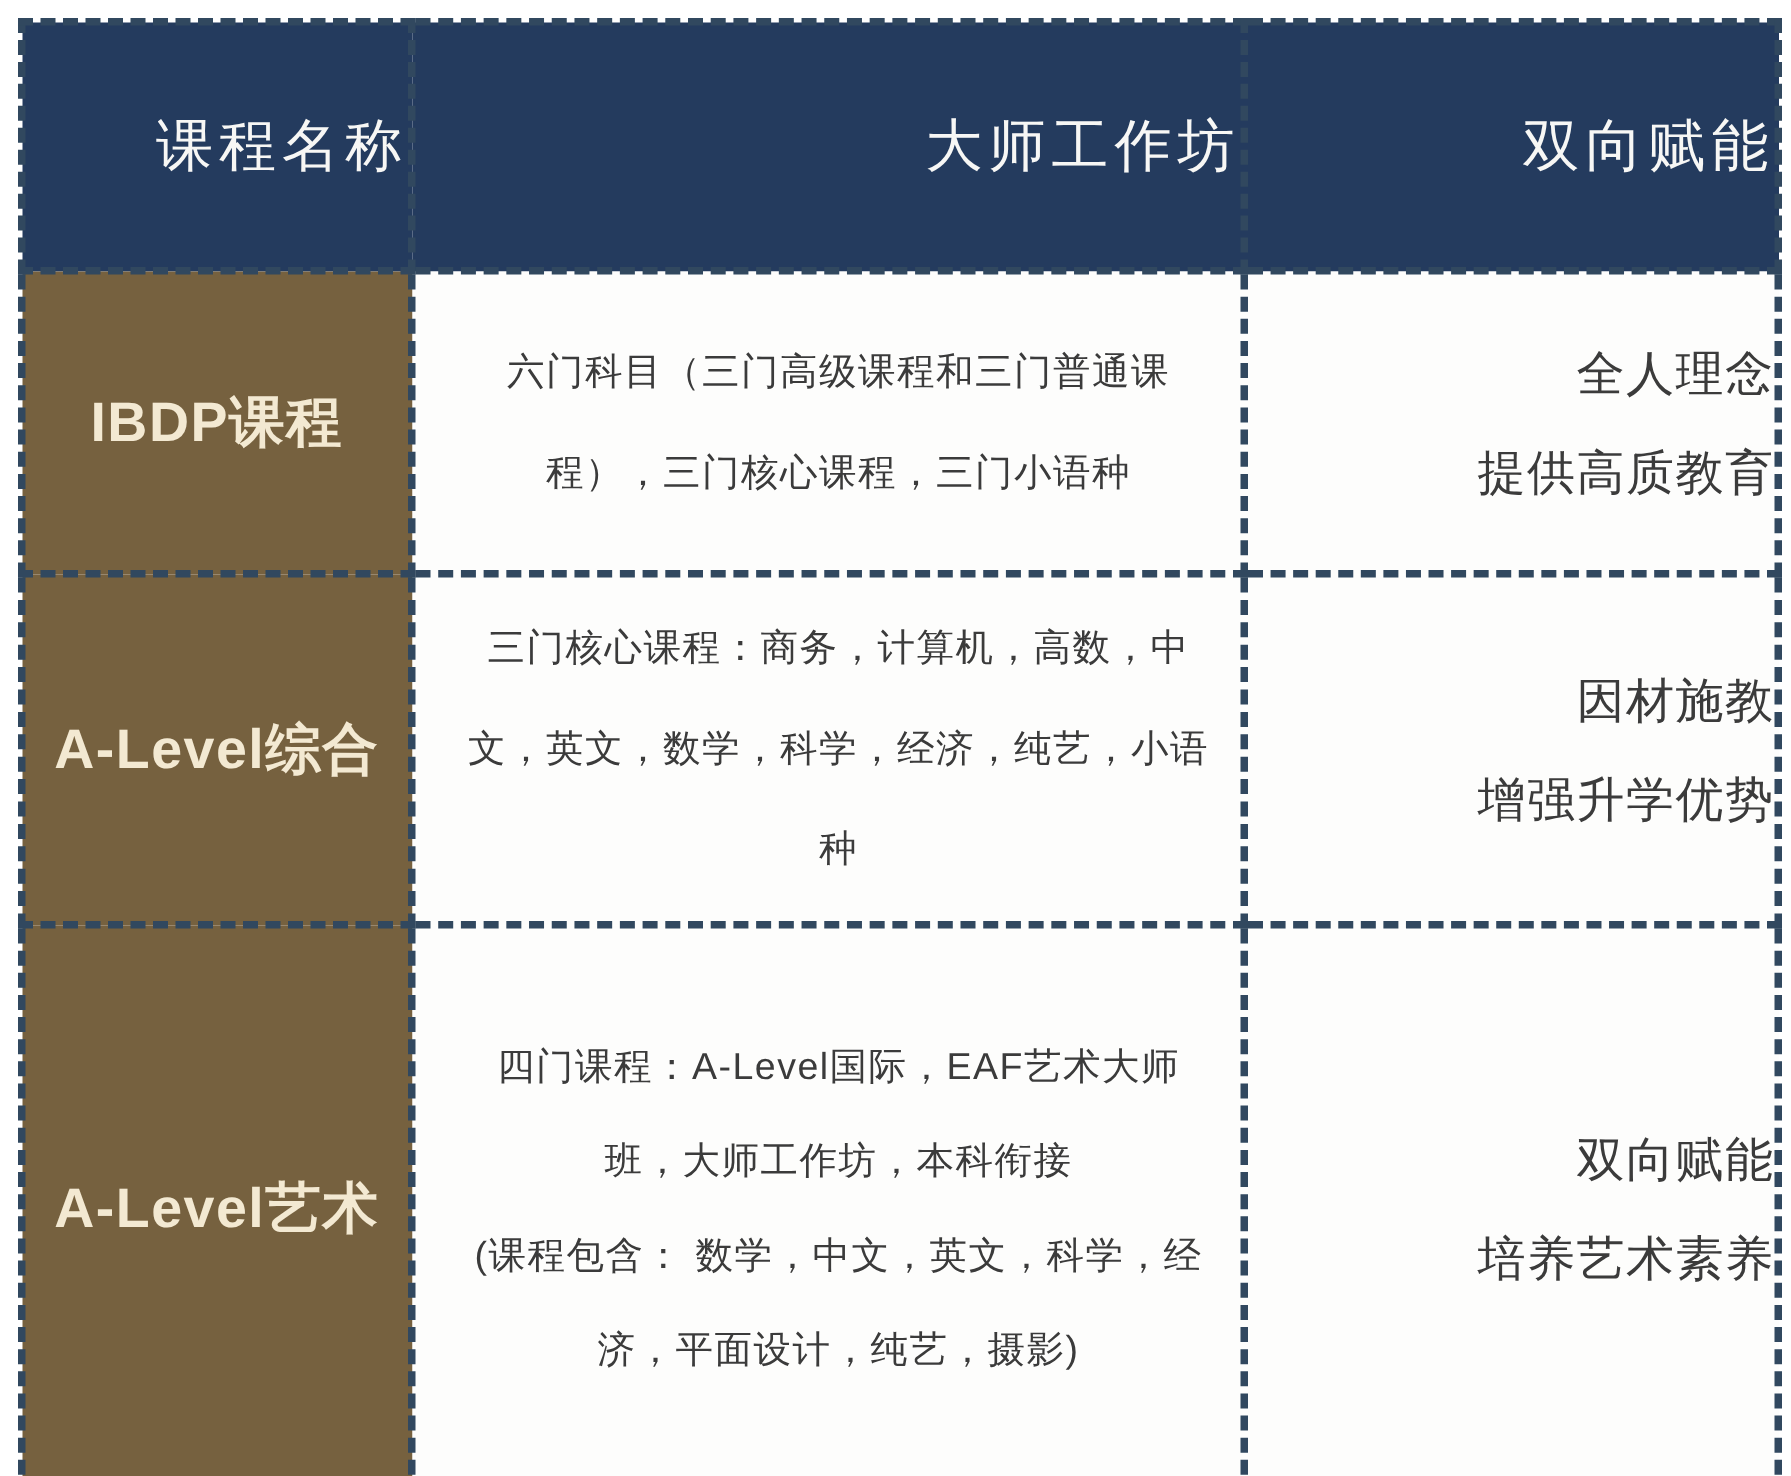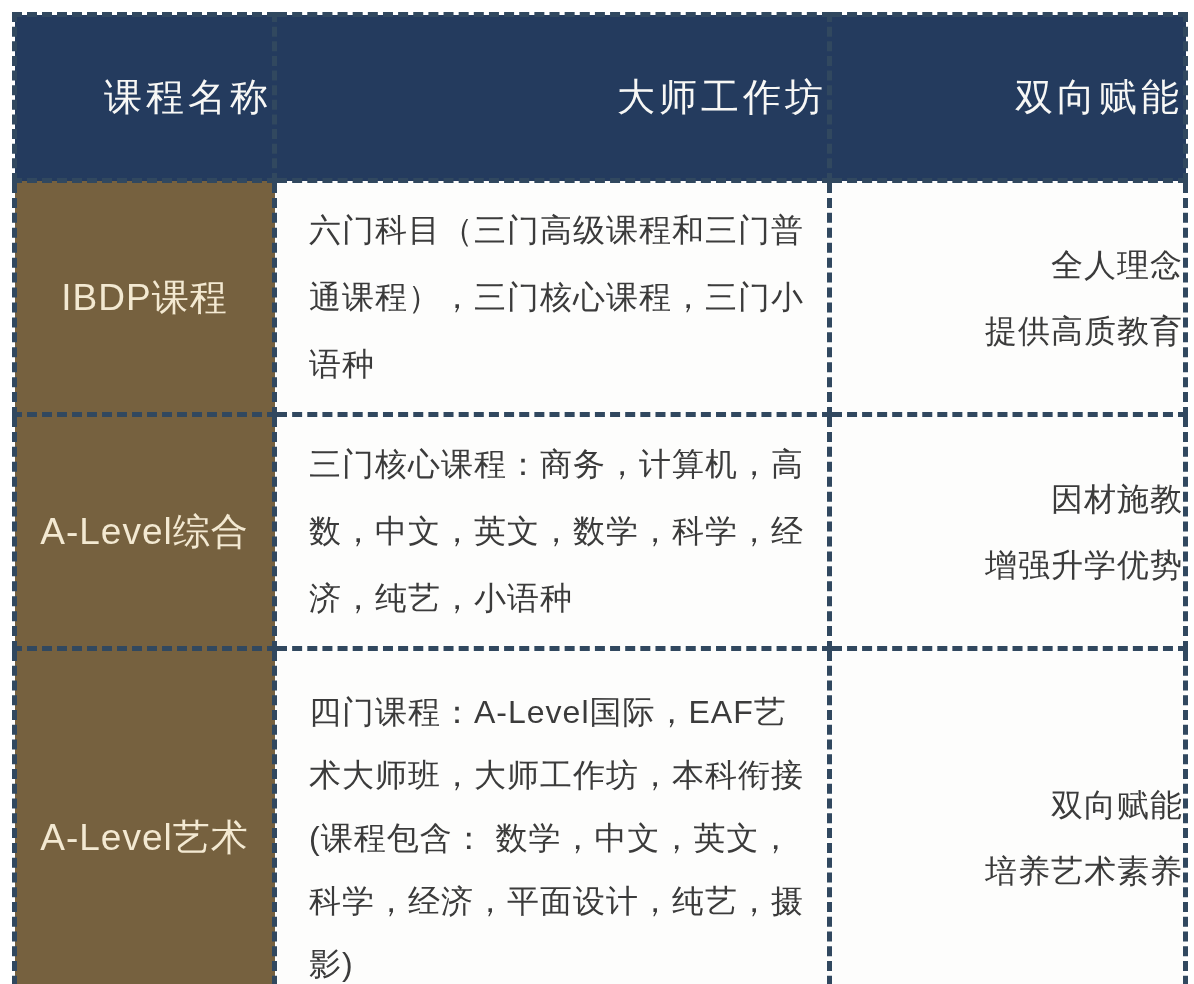--- a/index.html
+++ b/index.html
@@ -38,30 +38,30 @@
     font-size:38px;
     font-weight:400;
     text-align:right;
     letter-spacing:4px;
     height:166px;
   }
   .name-cell{
     background:var(--brown);
     color:var(--brown-text);
     font-size:37px;
-    font-weight:400;
+    font-weight:700;
     text-align:center;
     letter-spacing:1px;
   }
   .setup-cell{
     background:var(--cell-bg);
     color:var(--body-text);
-    font-size:32px;
+    font-size:25px;
     line-height:67px;
-    text-align:left;
+    text-align:center;
     padding:14px 18px 14px 32px;
     white-space:pre-line;
     letter-spacing:1px;
   }
   .adv-cell{
     background:var(--cell-bg);
     color:var(--body-text);
     font-size:32px;
     line-height:66px;
     text-align:right;

